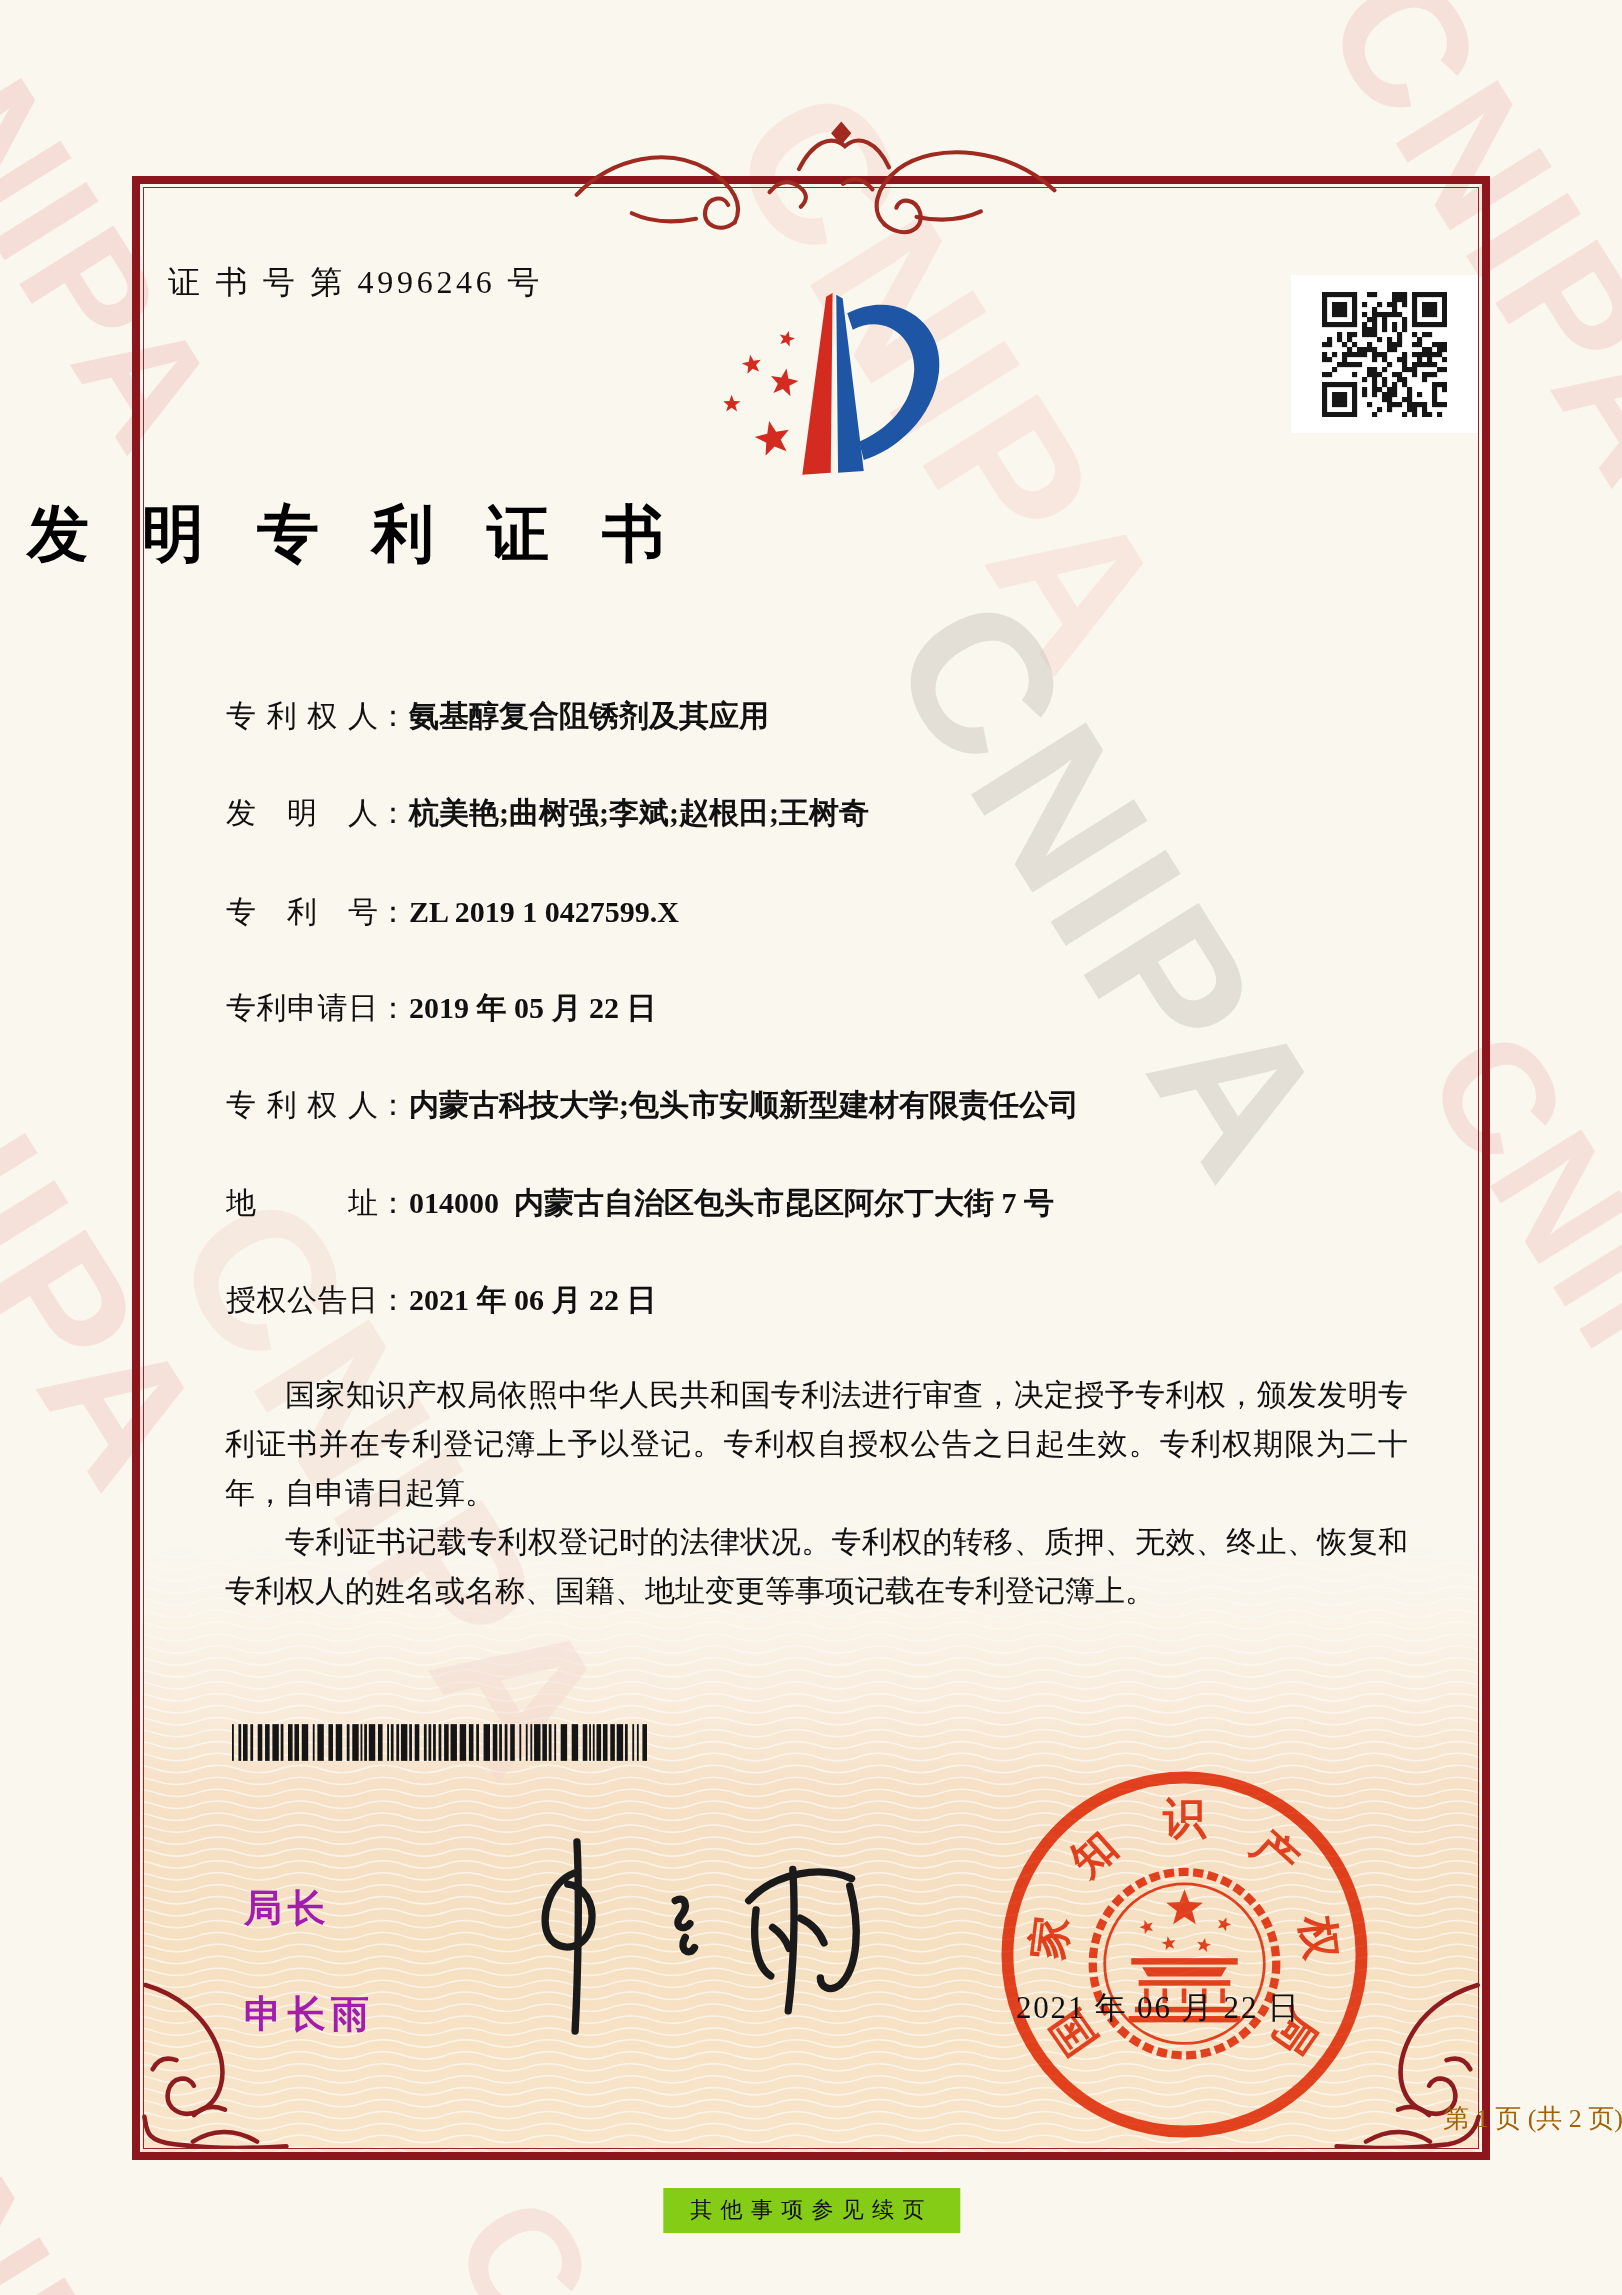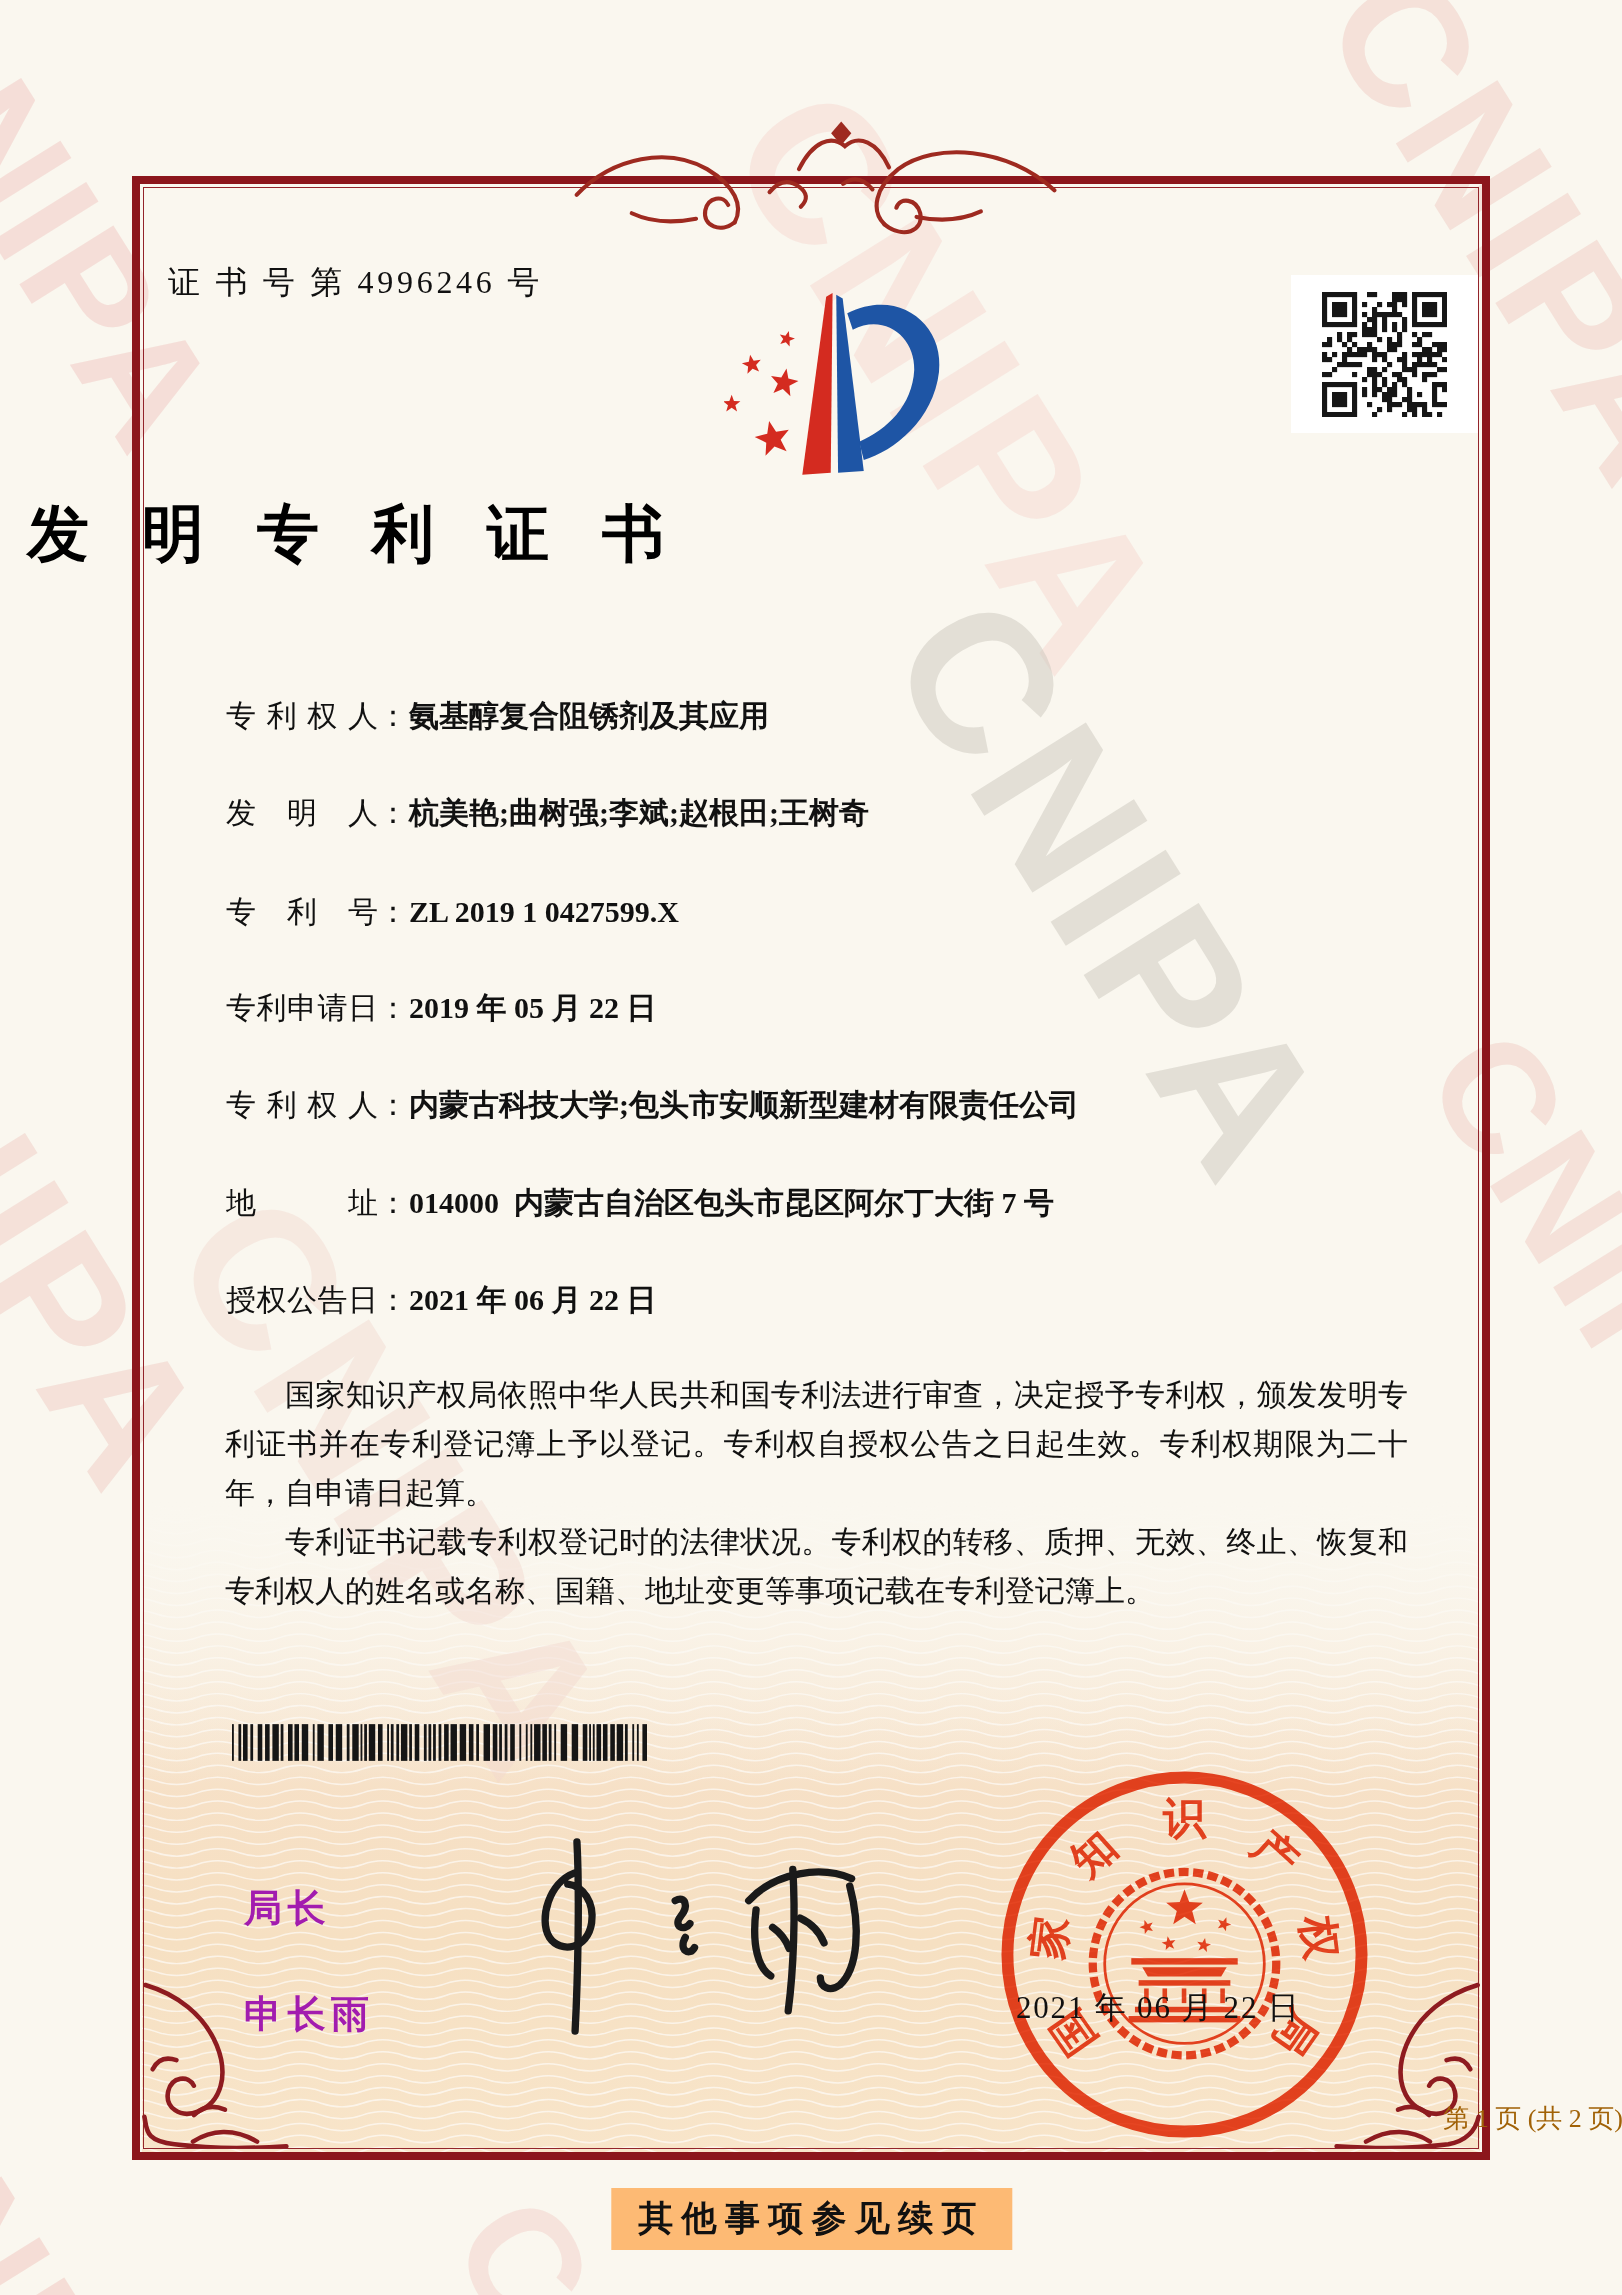--- a/index.html
+++ b/index.html
@@ -70,22 +70,22 @@
   .signature{position:absolute;left:496px;top:1829px;z-index:6;}
   .signature path{fill:none;stroke:#1a1a1a;stroke-width:8;stroke-linecap:round;stroke-linejoin:round;}
 
   .seal{position:absolute;left:990px;top:1760px;z-index:5;mix-blend-mode:multiply;opacity:.96;}
   .seal .red{fill:#e8401c;}
   .seal text{fill:#e8401c;font-size:47px;font-weight:bold;text-anchor:middle;dominant-baseline:central;}
   .seal-date{position:absolute;left:1016px;top:1987px;z-index:6;font-size:31px;color:#111;
       letter-spacing:1.8px;white-space:pre;}
 
   .page-no{position:absolute;left:0;right:0;top:2101px;text-align:right;font-size:26px;color:#a16207;z-index:5;white-space:pre;}
-  .footer-note{position:absolute;left:50%;top:2188px;transform:translateX(-50%);background:#fdba74;
-      padding:7.3px 27.5px;font-size:35px;letter-spacing:8.3px;color:#111;z-index:5;font-weight:bold;}
+  .footer-note{position:absolute;left:50%;top:2188px;transform:translateX(-50%);background:#84cc16;
+      padding:7.3px 27.5px;font-size:22px;letter-spacing:8.3px;color:#111;z-index:5;}
 </style>
 </head>
 <body>
 
 <div class="page">
 
   <span class="wm wm1">CNIPA</span>
   <span class="wm wm2">CNIPA</span>
   <span class="wm wm3">CNIPA</span>
   <span class="wm wm4">CNIPA</span>

